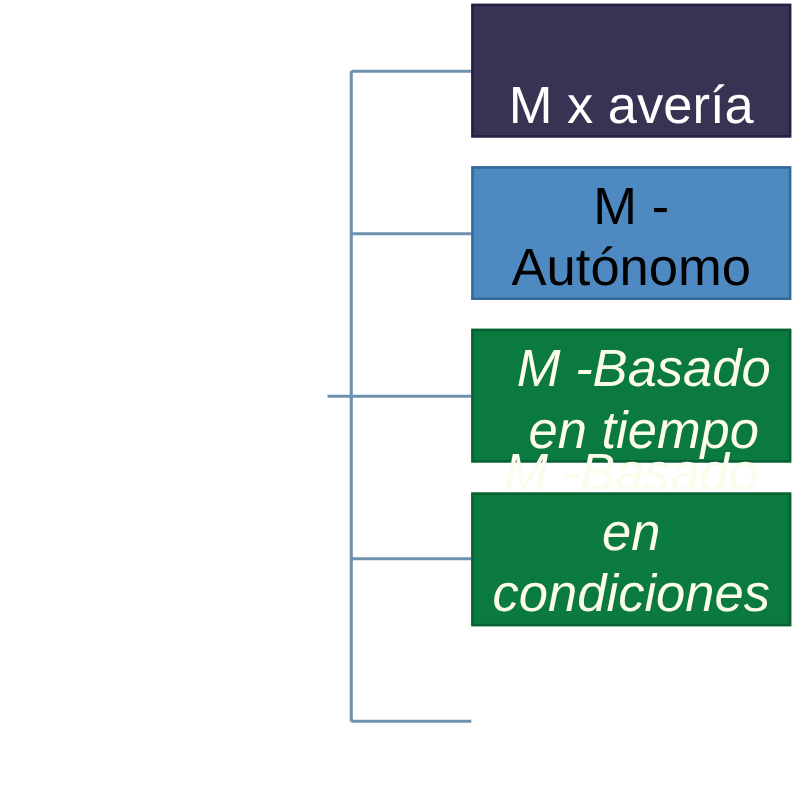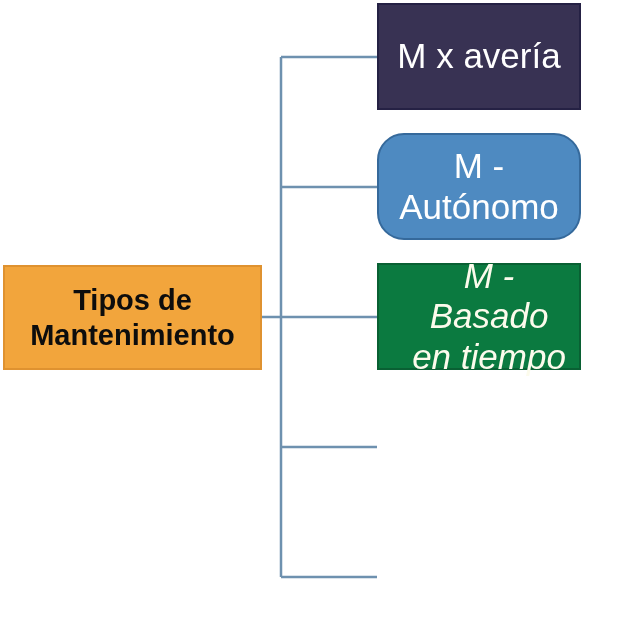--- a/index.html
+++ b/index.html
@@ -41,23 +41,24 @@
     top: 265px;
     width: 259px;
     height: 105px;
     border: 2px solid #df9230;
     font-size: 29px;
     font-weight: bold;
     line-height: 1.2;
   }
   .node--child {
     left: 377px;
-    width: 204px;
+    width: 256px;
     height: 107px;
-    font-size: 35px;
+    font-size: 42px;
+    align-items: flex-end;
   }
   .child-0 { top: 3px;   border: 2px solid #252144; }
   .child-1 { top: 133px; border: 2px solid #35699b; }
   .child-2 { top: 263px; border: 2px solid #096033; }
   .child-3 { top: 394px; border: 2px solid #096033; }
   .child-4 { top: 524px; height: 104px; border: 2px solid #096033; }
   .style-italic { font-style: italic; }
   .style-normal { font-style: normal; }
 </style>
 </head>
@@ -69,31 +70,31 @@
     <g fill="none" stroke-width="2.5">
       <line x1="281" y1="57" x2="281" y2="577" stroke="#6e91af"></line>
       <line x1="281" y1="57" x2="377" y2="57" stroke="#6e91af"></line>
       <line x1="281" y1="187" x2="377" y2="187" stroke="#6e91af"></line>
       <line x1="262" y1="317" x2="377" y2="317" stroke="#6e91af"></line>
       <line x1="281" y1="447" x2="377" y2="447" stroke="#6e91af"></line>
       <line x1="281" y1="577" x2="377" y2="577" stroke="#6e91af"></line>
     </g>
   </svg>
 
-  <div class="node node--root" style="background-color: rgb(242, 165, 60); color: rgb(13, 13, 13);">
-    <span class="label">Tipos de Mantenimiento</span>
-  </div>
 
   <div class="node node--child child-0 style-normal" style="background-color: rgb(56, 50, 83); color: rgb(255, 255, 255);">
     <span class="label">M x avería</span>
   </div>
 
-  <div class="node node--child child-1 style-normal" style="background-color: rgb(78, 138, 193); color: #ffffff; border-radius: 27px;">
+  <div class="node node--child child-1 style-normal" style="background-color: rgb(78, 138, 193); color: #000000;">
     <span class="label">M -Autónomo</span>
   </div>
 
   <div class="node node--child child-2 style-italic" style="background-color: rgb(11, 122, 64); color: rgb(252, 251, 236); padding-left: 20px;">
     <span class="label">M -Basado en tiempo</span>
   </div>
 
+  <div class="node node--child child-3 style-italic" style="background-color: rgb(11, 122, 64); color: rgb(252, 251, 236);">
+    <span class="label">M -Basado en condiciones</span>
+  </div>
 
 
 </div>
 
 </body></html>

